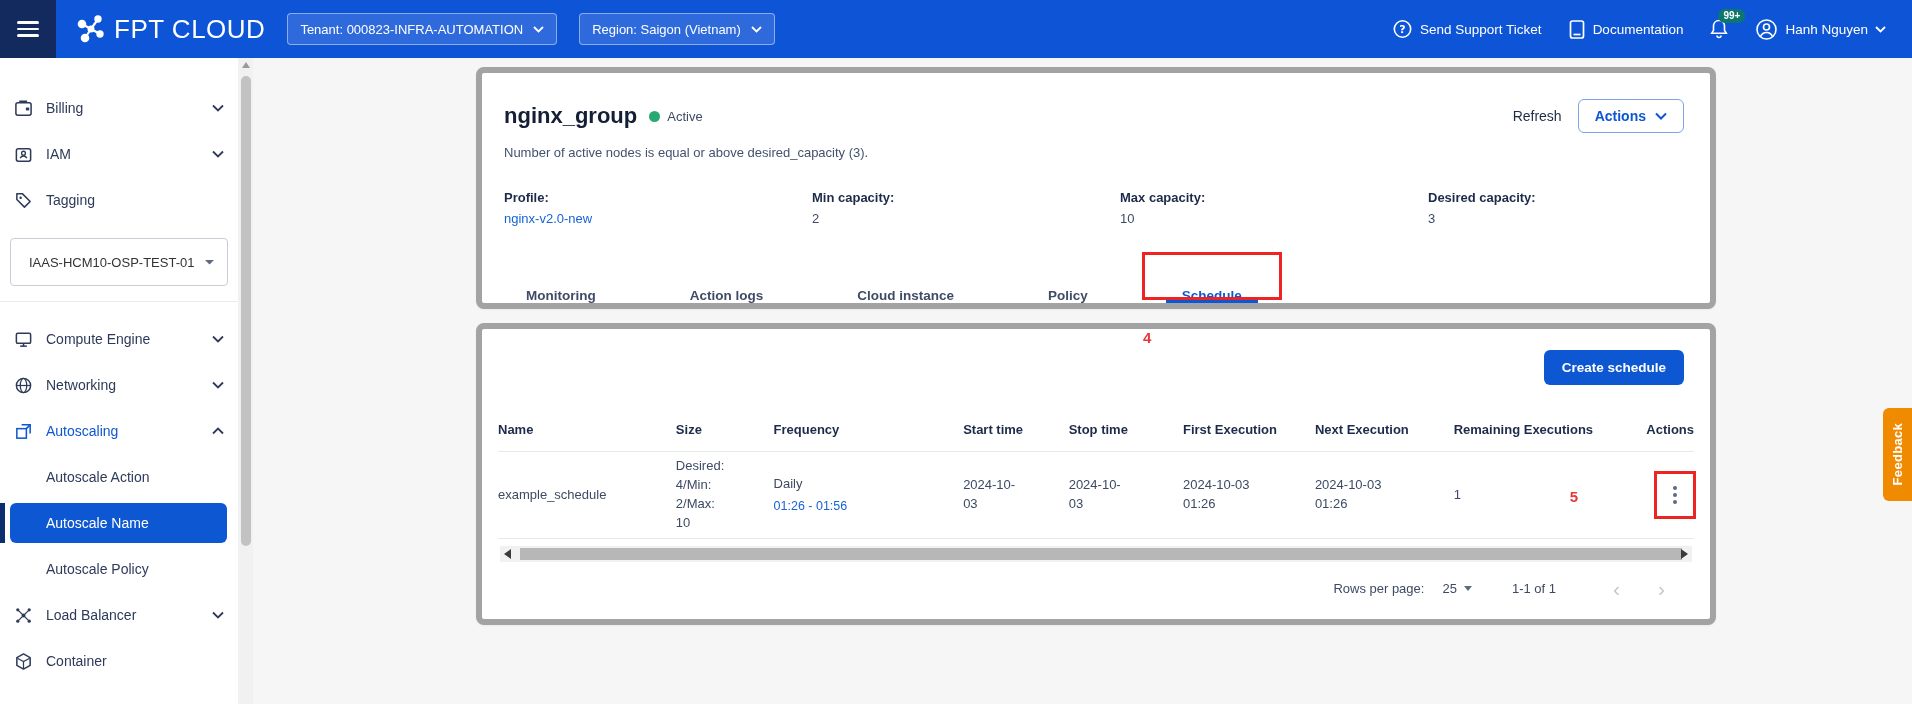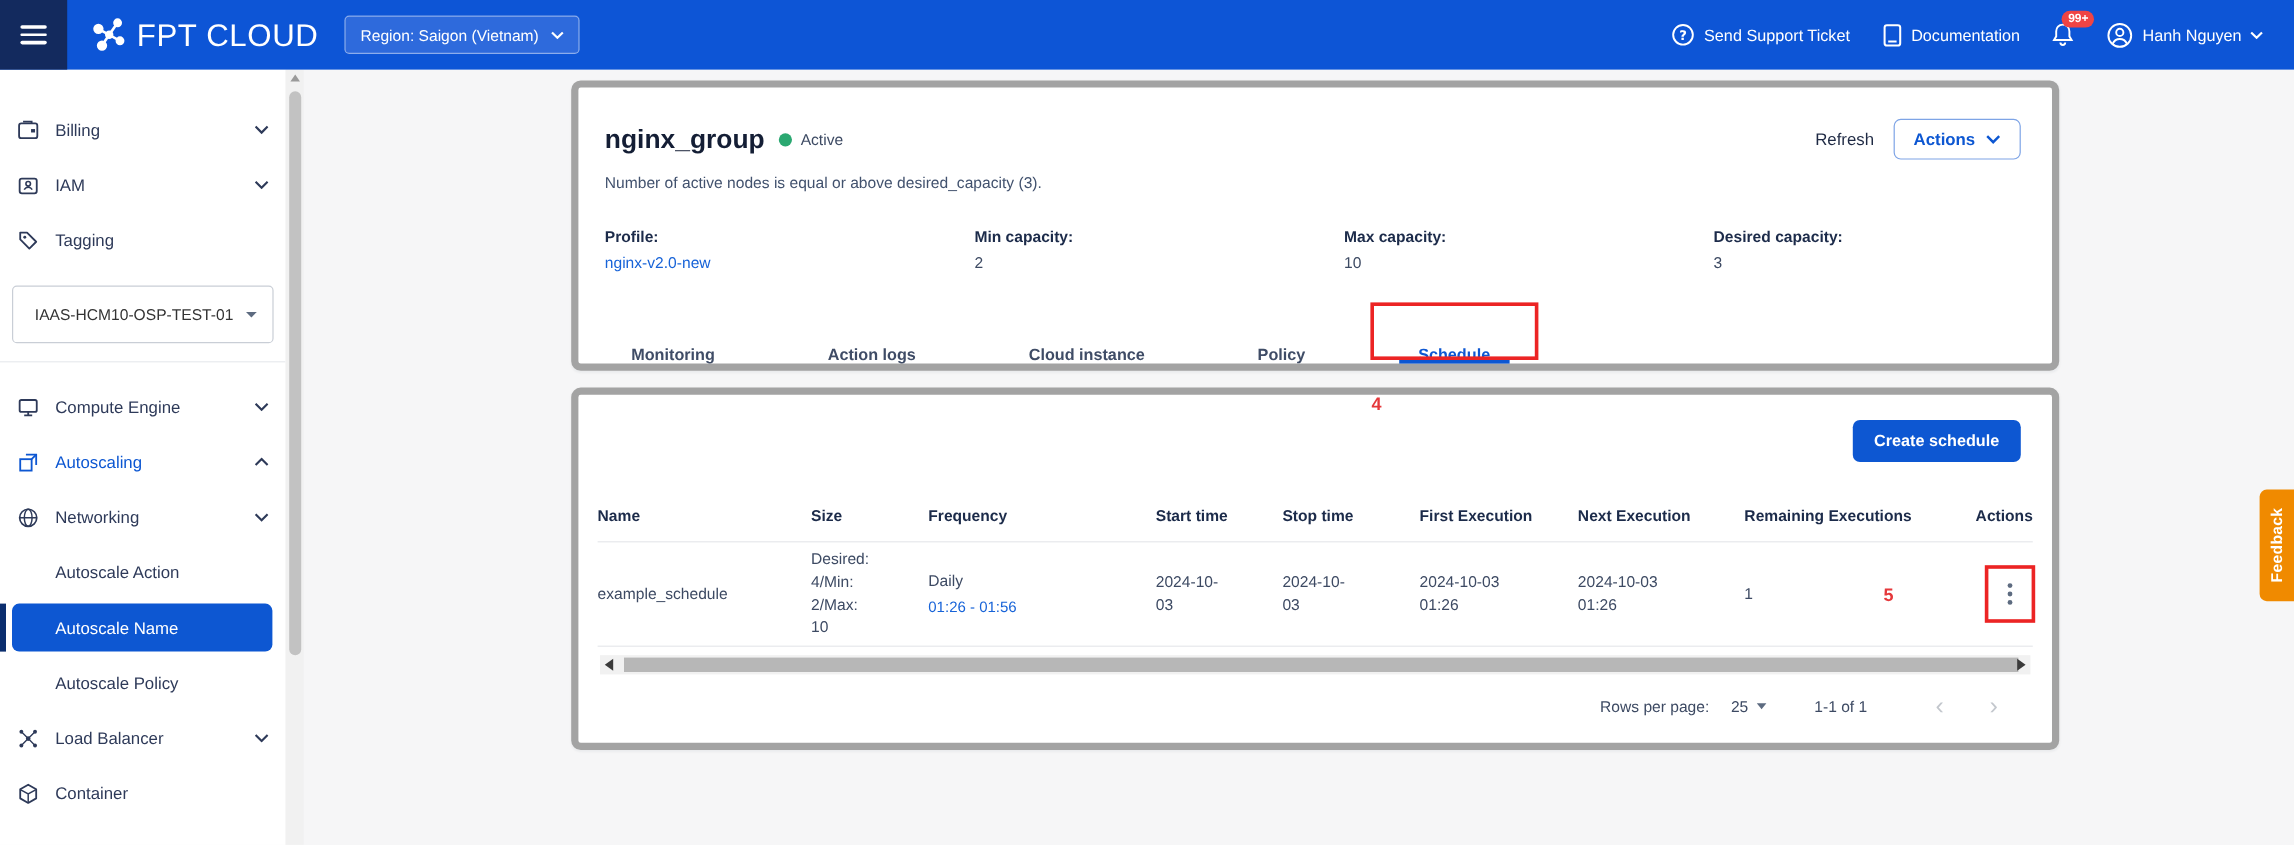--- a/index.html
+++ b/index.html
@@ -14,21 +14,21 @@
   .hamburger .bars { width:22px; }
   .hamburger .bars span { display:block; height:2.5px; background:#fff; margin:4px 0; border-radius:2px; }
   .logo { display:flex; align-items:center; gap:8px; margin-left:20px; flex:0 0 auto; }
   .logo-text { font-size:26px; font-weight:normal; letter-spacing:.5px; white-space:nowrap; }
   .nav-pill { display:flex; align-items:center; gap:10px; background:#2e6adc;
     border:1px solid rgba(255,255,255,.45); border-radius:4px; height:32px;
     padding:0 12px; margin-left:22px; font-size:13px; cursor:pointer; white-space:nowrap; }
   .nav-right { margin-left:auto; display:flex; align-items:center; gap:26px; padding-right:26px; }
   .nav-link { display:flex; align-items:center; gap:7px; font-size:13.5px; cursor:pointer; white-space:nowrap; }
   .bell-wrap { position:relative; cursor:pointer; }
-  .badge { position:absolute; top:-9px; left:9px; background:#ef4444; color:#fff;
+  .badge { position:absolute; top:-9px; left:9px; background:#0f766e; color:#fff;
     font-size:10px; font-weight:bold; border-radius:9px; padding:2px 5px; line-height:1; }
   .user-wrap { display:flex; align-items:center; gap:7px; font-size:13.5px; cursor:pointer; white-space:nowrap; }
   svg.wicon { display:block; }
 
   
   .sidebar { position:absolute; left:0; top:58px; width:238px; height:646px;
     background:#fff; color:#2e3a59; overflow:hidden; z-index:10; }
   .side-list { padding-top:27px; }
   .side-item { height:46px; display:flex; align-items:center; padding:0 14px; cursor:pointer; position:relative; }
   .side-item .icn { width:19px; height:19px; margin-right:13px; flex:0 0 auto; color:#2e3a59; }
@@ -154,20 +154,26 @@
         <circle cx="6" cy="10" r="3.2"></circle>
           <circle cx="22" cy="5" r="2.6"></circle>
         <circle cx="24" cy="20" r="2.6"></circle>
           <circle cx="9" cy="24" r="3.2"></circle>
           <circle cx="15" cy="15" r="2.4"></circle>
       </g>
     </svg>
     <span class="logo-text">FPT CLOUD</span>
   </div>
   <div class="nav-pill">
+    <span>Tenant: 000823-INFRA-AUTOMATION</span>
+    <svg class="wicon" width="11" height="7" viewBox="0 0 11 7">
+        <path d="M1 1l4.5 4.5L10 1" stroke="#fff" stroke-width="1.8" fill="none"></path>
+      </svg>
+  </div>
+  <div class="nav-pill">
     <span>Region: Saigon (Vietnam)</span>
     <svg class="wicon" width="11" height="7" viewBox="0 0 11 7">
         <path d="M1 1l4.5 4.5L10 1" stroke="#fff" stroke-width="1.8" fill="none"></path>
       </svg>
   </div>
   <div class="nav-right">
     <div class="nav-link">
       <svg class="wicon" width="21" height="21" viewBox="0 0 21 21">
         <circle cx="10.5" cy="10" r="8.2" stroke="#fff" stroke-width="1.6" fill="none"></circle>
         <text x="10.5" y="14" text-anchor="middle" fill="#fff" font-size="11" font-weight="bold" font-family="DejaVu Sans">?</text>
@@ -247,40 +253,40 @@
         <svg class="icn" viewBox="0 0 20 20">
             <rect x="2.5" y="3.5" width="15" height="10.5" rx="1.5" stroke="currentColor" stroke-width="1.6" fill="none"></rect>
             <line x1="10" y1="14" x2="10" y2="17" stroke="currentColor" stroke-width="1.6"></line>
             <line x1="6.5" y1="17" x2="13.5" y2="17" stroke="currentColor" stroke-width="1.6"></line>
           </svg>
         <span class="lbl">Compute Engine</span>
         <svg class="chev" width="12" height="8" viewBox="0 0 12 8">
             <path d="M1 1.5l5 5 5-5" stroke="currentColor" stroke-width="1.8" fill="none"></path>
           </svg>
       </div>
+      <div class="side-item">
+        <svg class="icn" viewBox="0 0 20 20">
+            <circle cx="10" cy="10" r="7.5" stroke="currentColor" stroke-width="1.5" fill="none"></circle>
+            <ellipse cx="10" cy="10" rx="3.4" ry="7.5" stroke="currentColor" stroke-width="1.3" fill="none"></ellipse>
+            <line x1="2.5" y1="10" x2="17.5" y2="10" stroke="currentColor" stroke-width="1.3"></line>
+          </svg>
+        <span class="lbl">Networking</span>
+        <svg class="chev" width="12" height="8" viewBox="0 0 12 8">
+            <path d="M1 1.5l5 5 5-5" stroke="currentColor" stroke-width="1.8" fill="none"></path>
+          </svg>
+      </div>
       <div class="side-item active-blue">
         <svg class="icn" viewBox="0 0 20 20">
             <rect x="3" y="7" width="10" height="10" stroke="currentColor" stroke-width="1.6" fill="none"></rect>
             <path d="M8 3h9v9" stroke="currentColor" stroke-width="1.6" fill="none"></path>
             <path d="M13 7l4-4" stroke="currentColor" stroke-width="1.6"></path>
           </svg>
         <span class="lbl">Autoscaling</span>
         <svg class="chev" width="12" height="8" viewBox="0 0 12 8">
             <path d="M1 6.5l5-5 5 5" stroke="#2e3a59" stroke-width="1.8" fill="none"></path>
-          </svg>
-      </div>
-      <div class="side-item">
-        <svg class="icn" viewBox="0 0 20 20">
-            <circle cx="10" cy="10" r="7.5" stroke="currentColor" stroke-width="1.5" fill="none"></circle>
-            <ellipse cx="10" cy="10" rx="3.4" ry="7.5" stroke="currentColor" stroke-width="1.3" fill="none"></ellipse>
-            <line x1="2.5" y1="10" x2="17.5" y2="10" stroke="currentColor" stroke-width="1.3"></line>
-          </svg>
-        <span class="lbl">Networking</span>
-        <svg class="chev" width="12" height="8" viewBox="0 0 12 8">
-            <path d="M1 1.5l5 5 5-5" stroke="currentColor" stroke-width="1.8" fill="none"></path>
           </svg>
       </div>
       <div class="side-sub">
         <span class="lbl">Autoscale Action</span>
       </div>
       <div class="side-sub selected">
         <span class="edgebar"></span>
         <span class="selbox"></span>
         <span class="lbl">Autoscale Name</span>
       </div>

